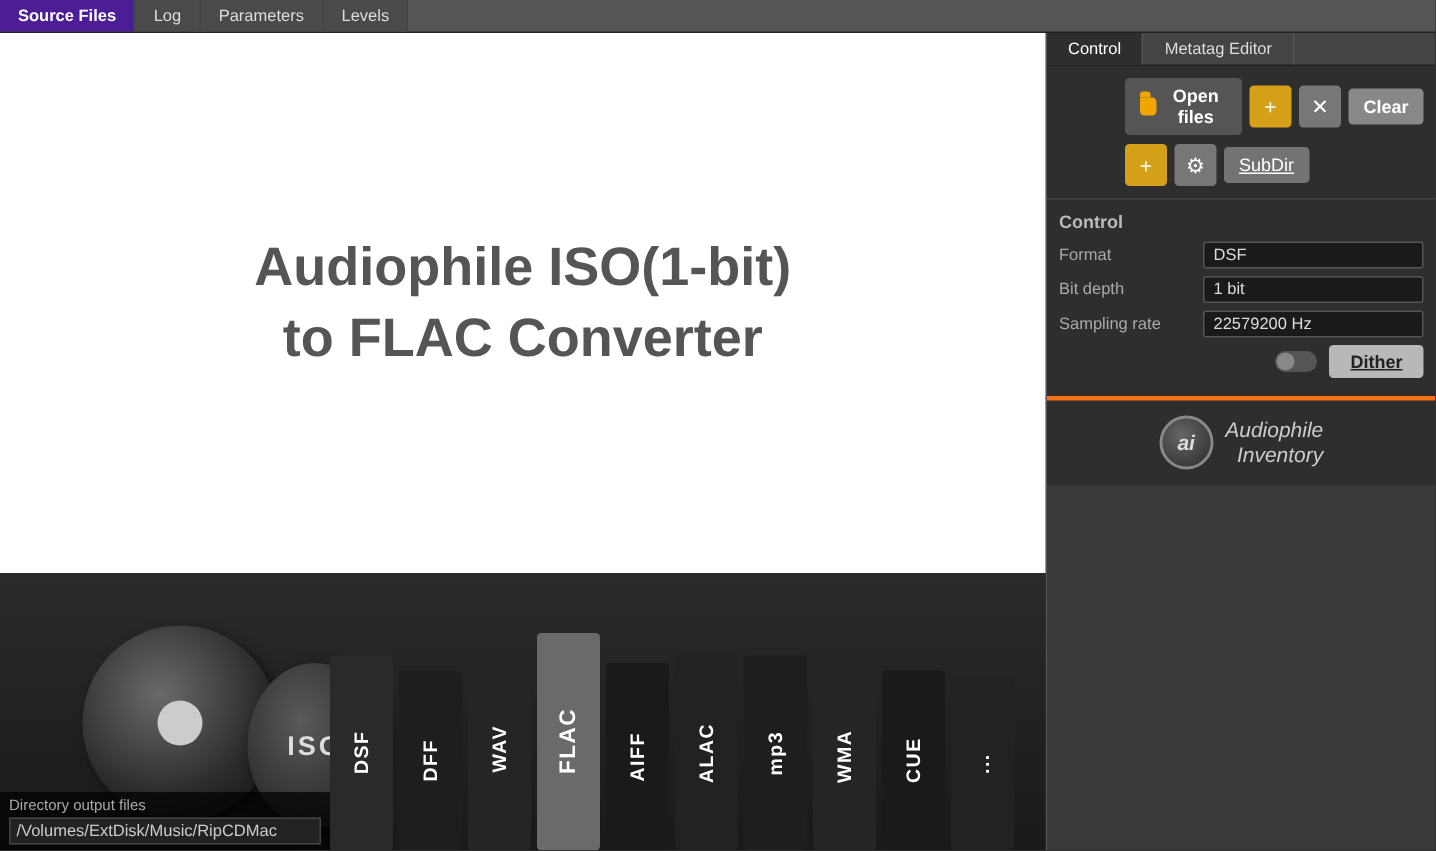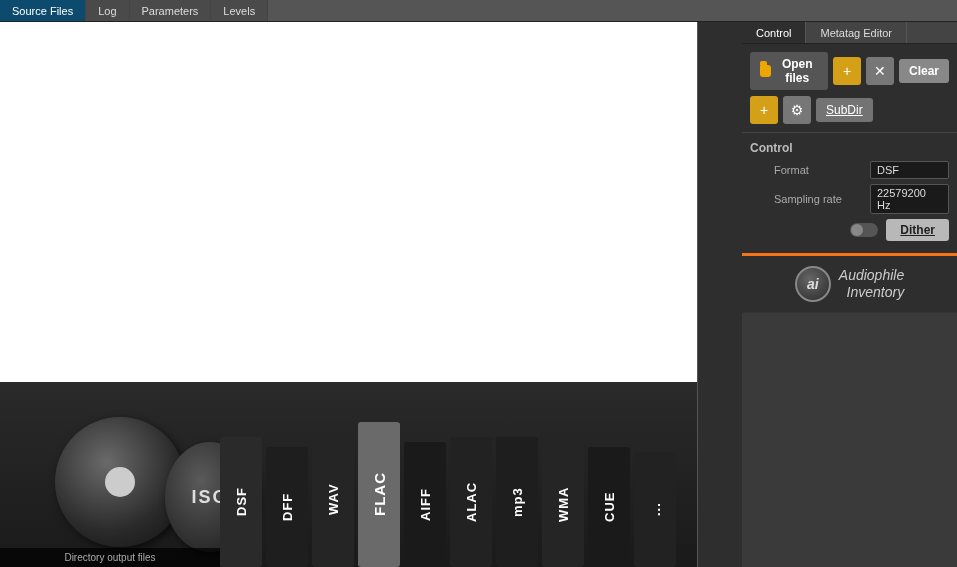--- a/index.html
+++ b/index.html
@@ -24,22 +24,23 @@
       padding: 2px 12px;
       font-size: 11px;
       color: #ddd;
       cursor: pointer;
       border-right: 1px solid #444;
       display: flex;
       align-items: center;
       background: #4a4a4a;
     }
     .tab.active {
-      background: #0c4a6e;
-      color: #fff;
+      background: #4c1d95;
+      color: #fff;
+      font-weight: bold;
     }
 
     
     .main-layout {
       display: flex;
       flex: 1;
       overflow: hidden;
     }
 
     
@@ -159,21 +160,20 @@
     }
 
     
     .dir-bar {
       position: absolute;
       bottom: 0;
       left: 0;
       width: 220px;
       background: rgba(0,0,0,0.7);
       padding: 4px 6px;
-      text-align: center;
     }
     .dir-label {
       font-size: 10px;
       color: #aaa;
       display: block;
     }
     .dir-path {
       font-size: 11px;
       color: #ccc;
       background: #222;
@@ -183,21 +183,20 @@
       margin-top: 2px;
     }
 
     
     .right-panel {
       width: 260px;
       background: #2e2e2e;
       border-left: 1px solid #555;
       display: flex;
       flex-direction: column;
-      padding-left: 44px;
     }
 
     
     .right-tab-bar {
       display: flex;
       background: #444;
       height: 22px;
       border-bottom: 1px solid #222;
     }
     .right-tab {
@@ -213,20 +212,21 @@
       background: #2e2e2e;
       color: #fff;
     }
 
     
     .controls {
       padding: 8px;
       display: flex;
       flex-direction: column;
       gap: 6px;
+      margin-left: 44px;
     }
 
     .btn-row {
       display: flex;
       gap: 5px;
       align-items: center;
     }
 
     .btn-main {
       display: flex;
@@ -309,21 +309,20 @@
       color: #bbb;
       margin-bottom: 6px;
       font-weight: bold;
     }
 
     .field-row {
       display: flex;
       align-items: center;
       margin-bottom: 5px;
       gap: 6px;
-      margin-left: 24px;
     }
 
     .field-label {
       font-size: 11px;
       color: #aaa;
       width: 90px;
       flex-shrink: 0;
     }
 
     .field-value {
@@ -442,20 +441,22 @@
   <div class="tab">Parameters</div>
   <div class="tab">Levels</div>
 </div>
 
 <div class="main-layout">
 
   <div class="left-panel">
 
     <div class="content-area">
       <div class="main-title">
+        <div>Audiophile  ISO(1-bit)</div>
+        <div>to  FLAC  Converter</div>
       </div>
     </div>
 
     <div class="bottom-section">
 
       <div class="disc-container">
         <div class="disc-outer">
           <div class="disc-inner"></div>
         </div>
       </div>
@@ -474,20 +475,21 @@
         <div class="format-card fc-aiff">AIFF</div>
         <div class="format-card fc-alac">ALAC</div>
         <div class="format-card fc-mp3">mp3</div>
         <div class="format-card fc-wma">WMA</div>
         <div class="format-card fc-cue">CUE</div>
         <div class="format-card fc-more">...</div>
       </div>
 
       <div class="dir-bar">
         <span class="dir-label">Directory output files</span>
+        <span class="dir-path">/Volumes/ExtDisk/Music/RipCDMac</span>
       </div>
 
     </div>
   </div>
 
   <div class="right-panel">
 
     <div class="right-tab-bar">
       <div class="right-tab active">Control</div>
       <div class="right-tab">Metatag Editor</div>
@@ -511,20 +513,24 @@
     </div>
 
     <div class="output-section">
       <div class="section-title">Control</div>
 
       <div class="field-row">
         <span class="field-label">Format</span>
         <span class="field-value">DSF</span>
       </div>
 
+      <div class="field-row">
+        <span class="field-label">Bit depth</span>
+        <span class="field-value">1 bit</span>
+      </div>
 
       <div class="field-row">
         <span class="field-label">Sampling rate</span>
         <span class="field-value">22579200 Hz</span>
       </div>
 
       <div class="dither-row">
         <div class="toggle-switch">
           <div class="toggle-knob"></div>
         </div>

